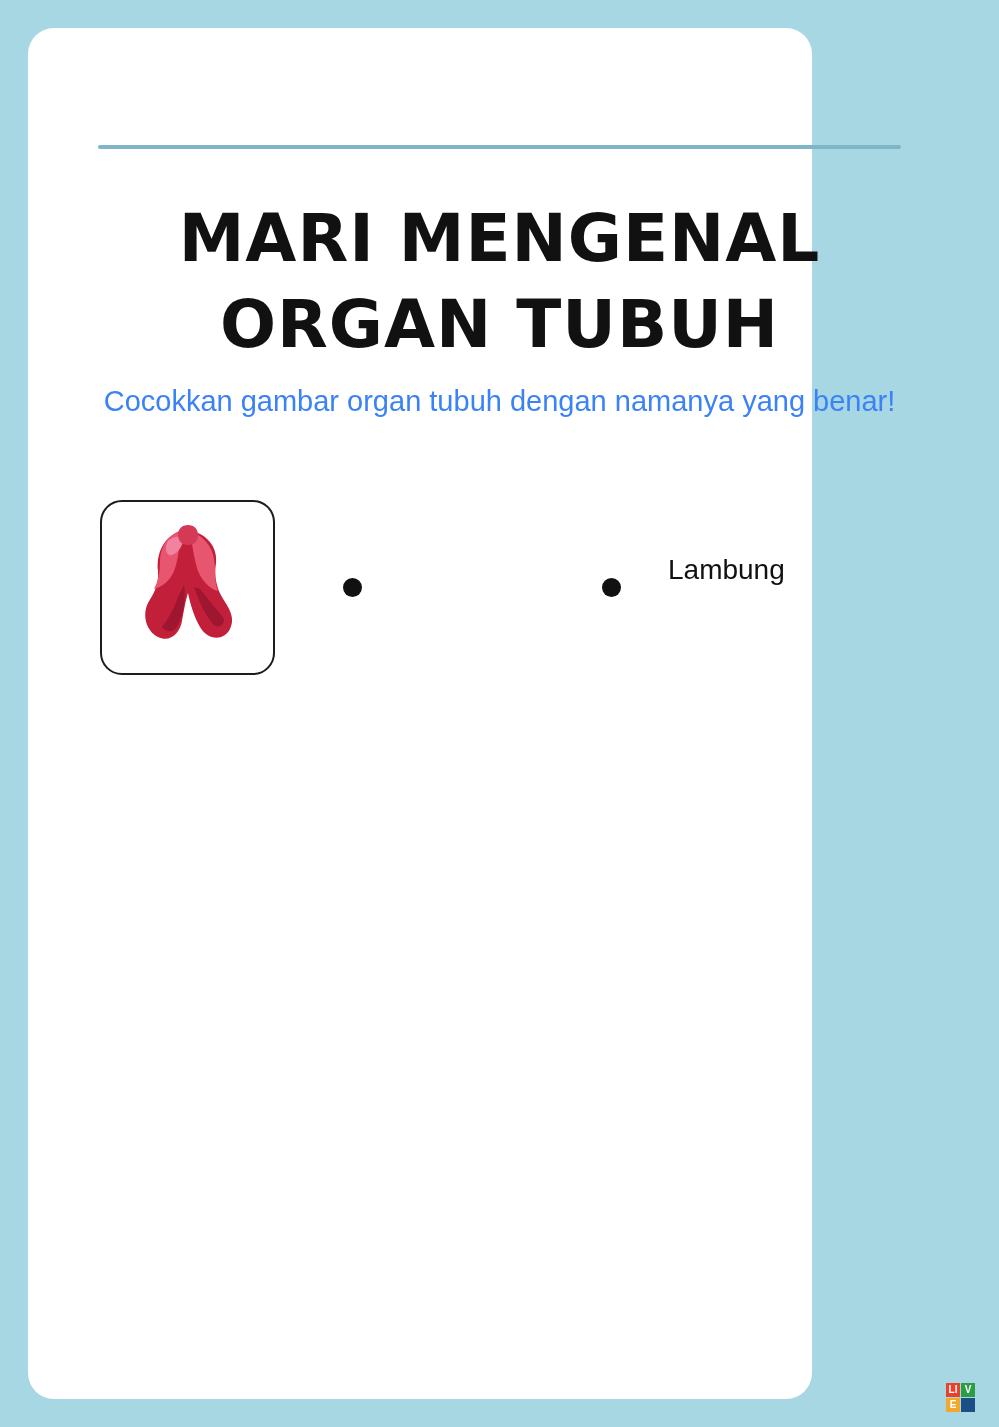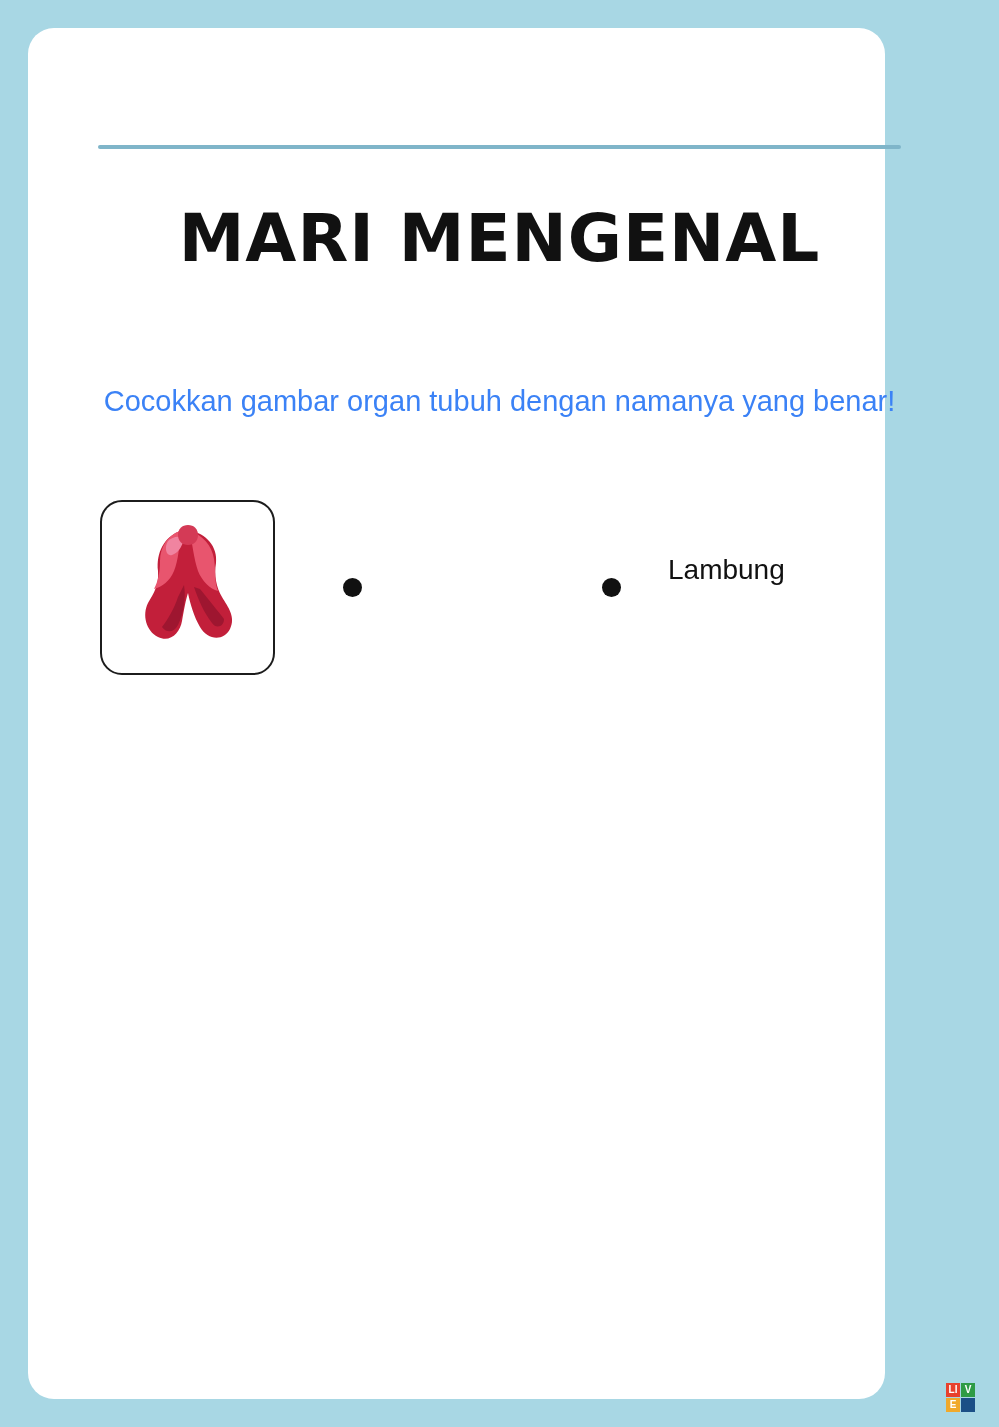--- a/index.html
+++ b/index.html
@@ -10,21 +10,21 @@
     width: 999px;
     height: 1427px;
     background: #a8d7e4;
     font-family: "Liberation Sans", sans-serif;
     overflow: hidden;
   }
   .page {
     position: absolute;
     left: 28px;
     top: 28px;
-    width: 857px;
+    width: 784px;
     height: 1371px;
     background: #ffffff;
     border-radius: 26px;
     box-sizing: border-box;
   }
   .top-rule {
     position: absolute;
     left: 70px;
     top: 117px;
     width: 803px;
@@ -150,20 +150,21 @@
 </style>
 </head>
 <body>
 
 <div class="page">
 
   <div class="top-rule"></div>
 
   <div class="title">
     <div>MARI MENGENAL</div>
+    <div>ORGAN TUBUH</div>
   </div>
 
   <div class="subtitle">Cocokkan gambar organ tubuh dengan namanya yang benar!</div>
 
   <div class="match-area">
 
     <div class="row">
       <div class="img-card">
         <span>
           <svg width="120" height="130" viewBox="0 0 120 130">

